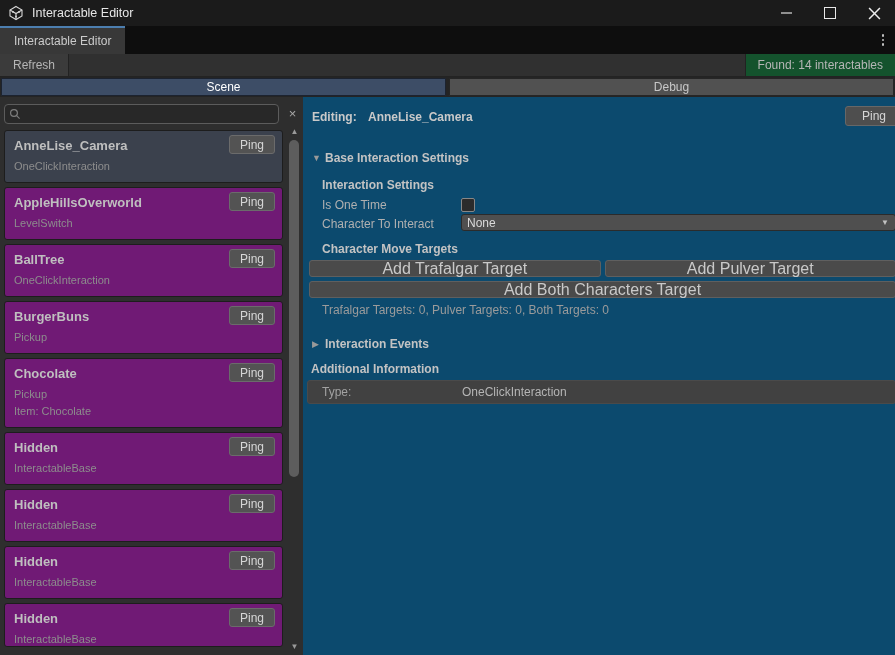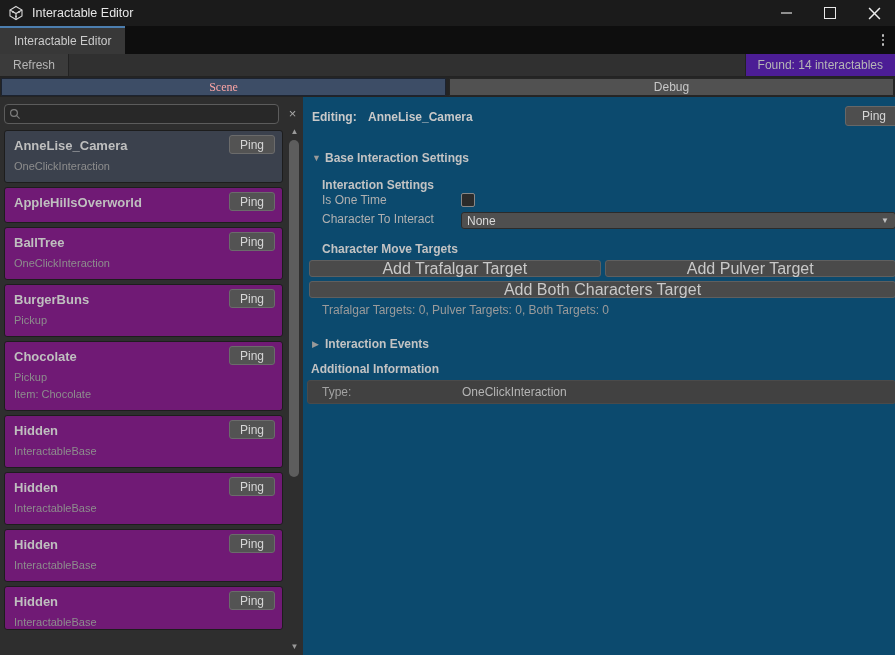--- a/index.html
+++ b/index.html
@@ -23,27 +23,27 @@
     padding:0 14px;display:flex;align-items:center;color:#cbcbcb;
   }
   .kebab{position:absolute;right:5px;top:6px;width:14px;height:16px;display:flex;flex-direction:column;
     align-items:center;justify-content:center;gap:2px;}
   .kebab i{width:2.5px;height:2.5px;border-radius:50%;background:#c0c0c0;}
   
   .toolbar{height:22px;background:#303030;display:flex;align-items:stretch;border-bottom:1px solid #232323;}
   .tool-btn{background:#3b3b3b;border:none;border-right:1px solid #222;color:#b6b6b6;
     font-family:inherit;font-size:12px;padding:0 13px;display:flex;align-items:center;}
   .tool-spacer{flex:1;}
-  .found-chip{background:#4c1d95;border-left:1px solid #222;color:#b6b6b6;display:flex;
+  .found-chip{background:#14532d;border-left:1px solid #222;color:#b6b6b6;display:flex;
     align-items:center;padding:0 12px;}
   
   .viewtabs{height:21px;background:#242424;display:flex;gap:3px;padding:1px 1px 2px 1px;box-sizing:border-box;}
   .viewtab{flex:1;display:flex;align-items:center;justify-content:center;box-sizing:border-box;
     border:1px solid #202020;border-radius:1px;color:#c8c8c8;}
-  .viewtab.active{background:#3d4d66;border-color:#1c2330;color:#fca5a5;font-family:Liberation Serif, serif;}
+  .viewtab.active{background:#3d4d66;border-color:#1c2330;color:#ffffff;}
   .viewtab.inactive{background:#515151;border-color:#262626;}
   
   .content{position:absolute;top:97px;left:0;right:0;bottom:0;display:flex;}
   .left-panel{position:relative;width:303px;background:#2e2e2e;flex:0 0 auto;overflow:hidden;}
   .right-panel{position:relative;flex:1;background:#0c4a6e;overflow:hidden;}
   
   .search-row{position:absolute;top:7px;left:4px;width:295px;height:20px;}
   .search-input{position:absolute;left:0;top:0;width:275px;height:20px;box-sizing:border-box;
     background:#282828;border:1px solid #5c5c5c;border-radius:4px;color:#d0d0d0;
     font-family:inherit;font-size:12px;padding:0 6px 0 20px;outline:none;}
@@ -73,21 +73,21 @@
   .rp-inner{position:absolute;inset:0;padding:9px 0 0 0;}
   .edit-head{position:relative;height:22px;margin-left:9px;}
   .edit-label{font-weight:bold;color:#c9c9c9;position:absolute;left:0;top:4px;}
   .edit-value{font-weight:bold;color:#c9c9c9;position:absolute;left:56px;top:4px;}
   .top-ping{position:absolute;right:-8px;top:0px;width:58px;height:20px;background:#4e4e4e;
     border:1px solid #676767;border-radius:3px;color:#d6d6d6;font-family:inherit;font-size:12px;padding:0;}
   .foldout{display:flex;align-items:center;height:15px;margin-left:9px;}
   .foldout .tri{width:13px;color:#999;font-size:9px;}
   .foldout .fo-label{font-weight:bold;color:#c3c3c3;}
   .sec-head{height:15px;margin-left:19px;font-weight:bold;color:#c3c3c3;}
-  .prop-row{display:flex;align-items:flex-start;height:19px;margin-left:19px;margin-right:0;}
+  .prop-row{display:flex;align-items:flex-end;height:19px;margin-left:19px;margin-right:0;}
   .prop-label{width:139px;flex:0 0 auto;color:#b0b0b0;}
   .checkbox{width:14px;height:14px;box-sizing:border-box;background:#2b2b2b;border:1px solid #878787;border-radius:2px;}
   .text-field{flex:1;height:17px;box-sizing:border-box;background:#262626;border:1px solid #1b1b1b;
     border-radius:2px;color:#cccccc;font-family:inherit;font-size:12px;padding:0 5px;margin-right:-1px;outline:none;}
   .dropdown{flex:1;height:17px;box-sizing:border-box;background:#4f4f4f;border:1px solid #2b2b2b;
     border-radius:3px;display:flex;align-items:center;padding:0 5px;margin-right:-1px;color:#dadada;position:relative;}
   .dd-arrow{position:absolute;right:6px;top:3px;font-size:8px;color:#c2c2c2;}
   .btn-row{display:flex;gap:4px;margin:3px 0 0 6px;margin-right:-1px;}
   .gui-btn{flex:1;height:17px;background:#4a4a4a;border:1px solid #5f5f5f;border-radius:3px;
     color:#c9c9c9;font-family:inherit;font-size:16px;padding:0;line-height:14px;}
@@ -177,20 +177,21 @@
               <button class="ping-btn">Ping</button>
             </div>
             <div class="card-sub">OneClickInteraction</div>
             <div class="card-pad"></div>
           </div>
           <div class="card">
             <div class="card-head">
               <span class="card-title">AppleHillsOverworld</span>
               <button class="ping-btn">Ping</button>
             </div>
+            <div class="card-sub">LevelSwitch</div>
             <div class="card-pad"></div>
           </div>
           <div class="card">
             <div class="card-head">
               <span class="card-title">BallTree</span>
               <button class="ping-btn">Ping</button>
             </div>
             <div class="card-sub">OneClickInteraction</div>
             <div class="card-pad"></div>
           </div>

